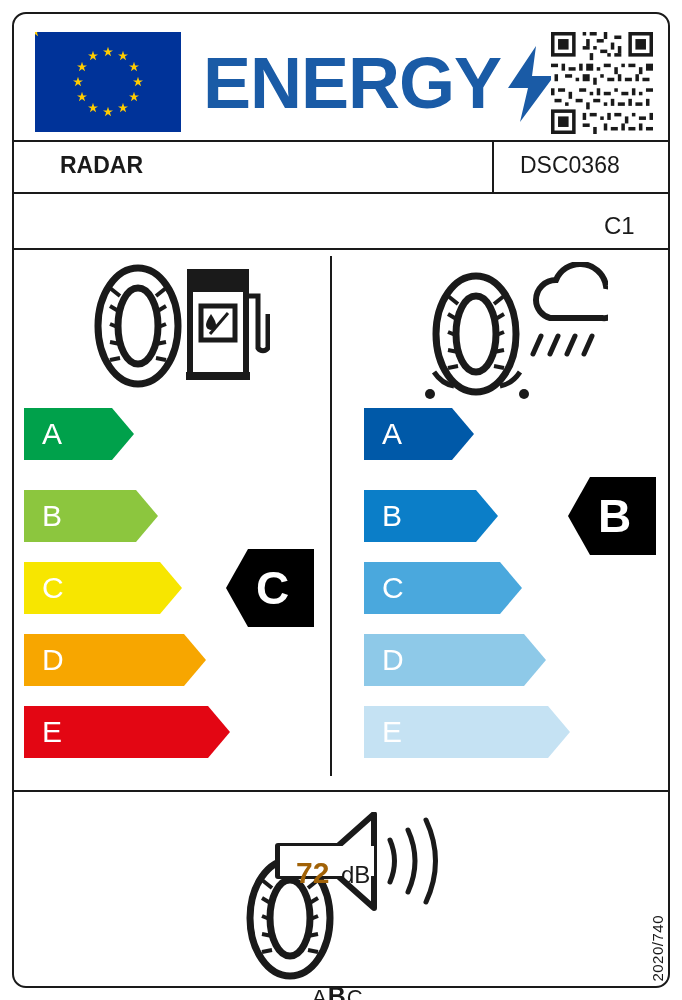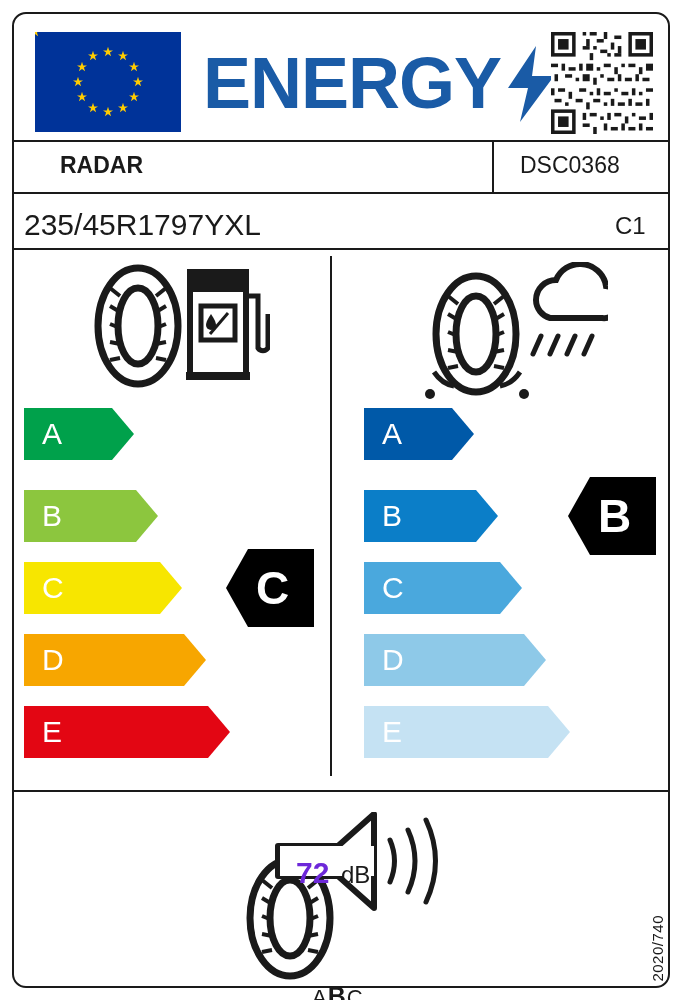--- a/index.html
+++ b/index.html
@@ -95,21 +95,20 @@
     position: absolute;
     left: 24px; top: 208px;
     font-size: 30px;
     color: #1a1a1a;
   }
   .class {
     position: absolute;
     left: 604px; top: 212px;
     font-size: 24px;
     color: #1a1a1a;
-    margin-left: 11px;
   }
 
   
   .pict-fuel {
     position: absolute;
     left: 80px; top: 262px;
     width: 190px; height: 128px;
   }
   .pict-wet {
     position: absolute;
@@ -153,21 +152,21 @@
   .noise {
     position: absolute;
     left: 228px; top: 812px;
     width: 240px; height: 168px;
   }
   .noise-db {
     position: absolute;
     left: 296px; top: 856px;
     font-size: 30px;
     font-weight: bold;
-    color: #6d28d9;
+    color: #a16207;
   }
   .noise-db-unit {
     position: absolute;
     left: 341px; top: 861px;
     font-size: 24px;
     color: #1a1a1a;
   }
   .noise-classes {
     position: absolute;
     left: 312px; top: 943px;
@@ -320,21 +319,20 @@
   </div>
 
   <div class="hline" style="left:14px; top:140px; width:654px;"></div>
 
   <div class="brand">RADAR</div>
   <div class="vline" style="left:492px; top:140px; height:52px;"></div>
   <div class="model">DSC0368</div>
 
   <div class="hline" style="left:14px; top:192px; width:654px;"></div>
 
-  <div class="size">235/45R1797YXL</div>
   <div class="class">C1</div>
 
   <div class="hline" style="left:14px; top:248px; width:654px;"></div>
 
   <div class="vline" style="left:330px; top:256px; height:520px;"></div>
 
   <svg class="pict-fuel" viewBox="0 0 190 128">
     <g>
       <ellipse cx="58" cy="64" rx="40" ry="58" fill="none" stroke="#1a1a1a" stroke-width="7"></ellipse>
       <ellipse cx="58" cy="64" rx="20" ry="38" fill="none" stroke="#1a1a1a" stroke-width="7"></ellipse>

